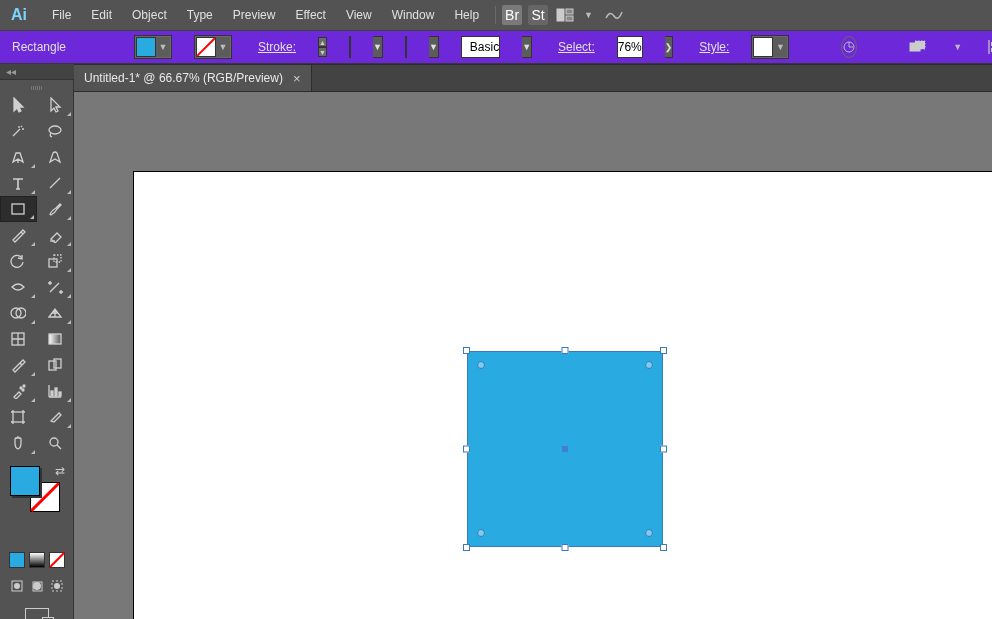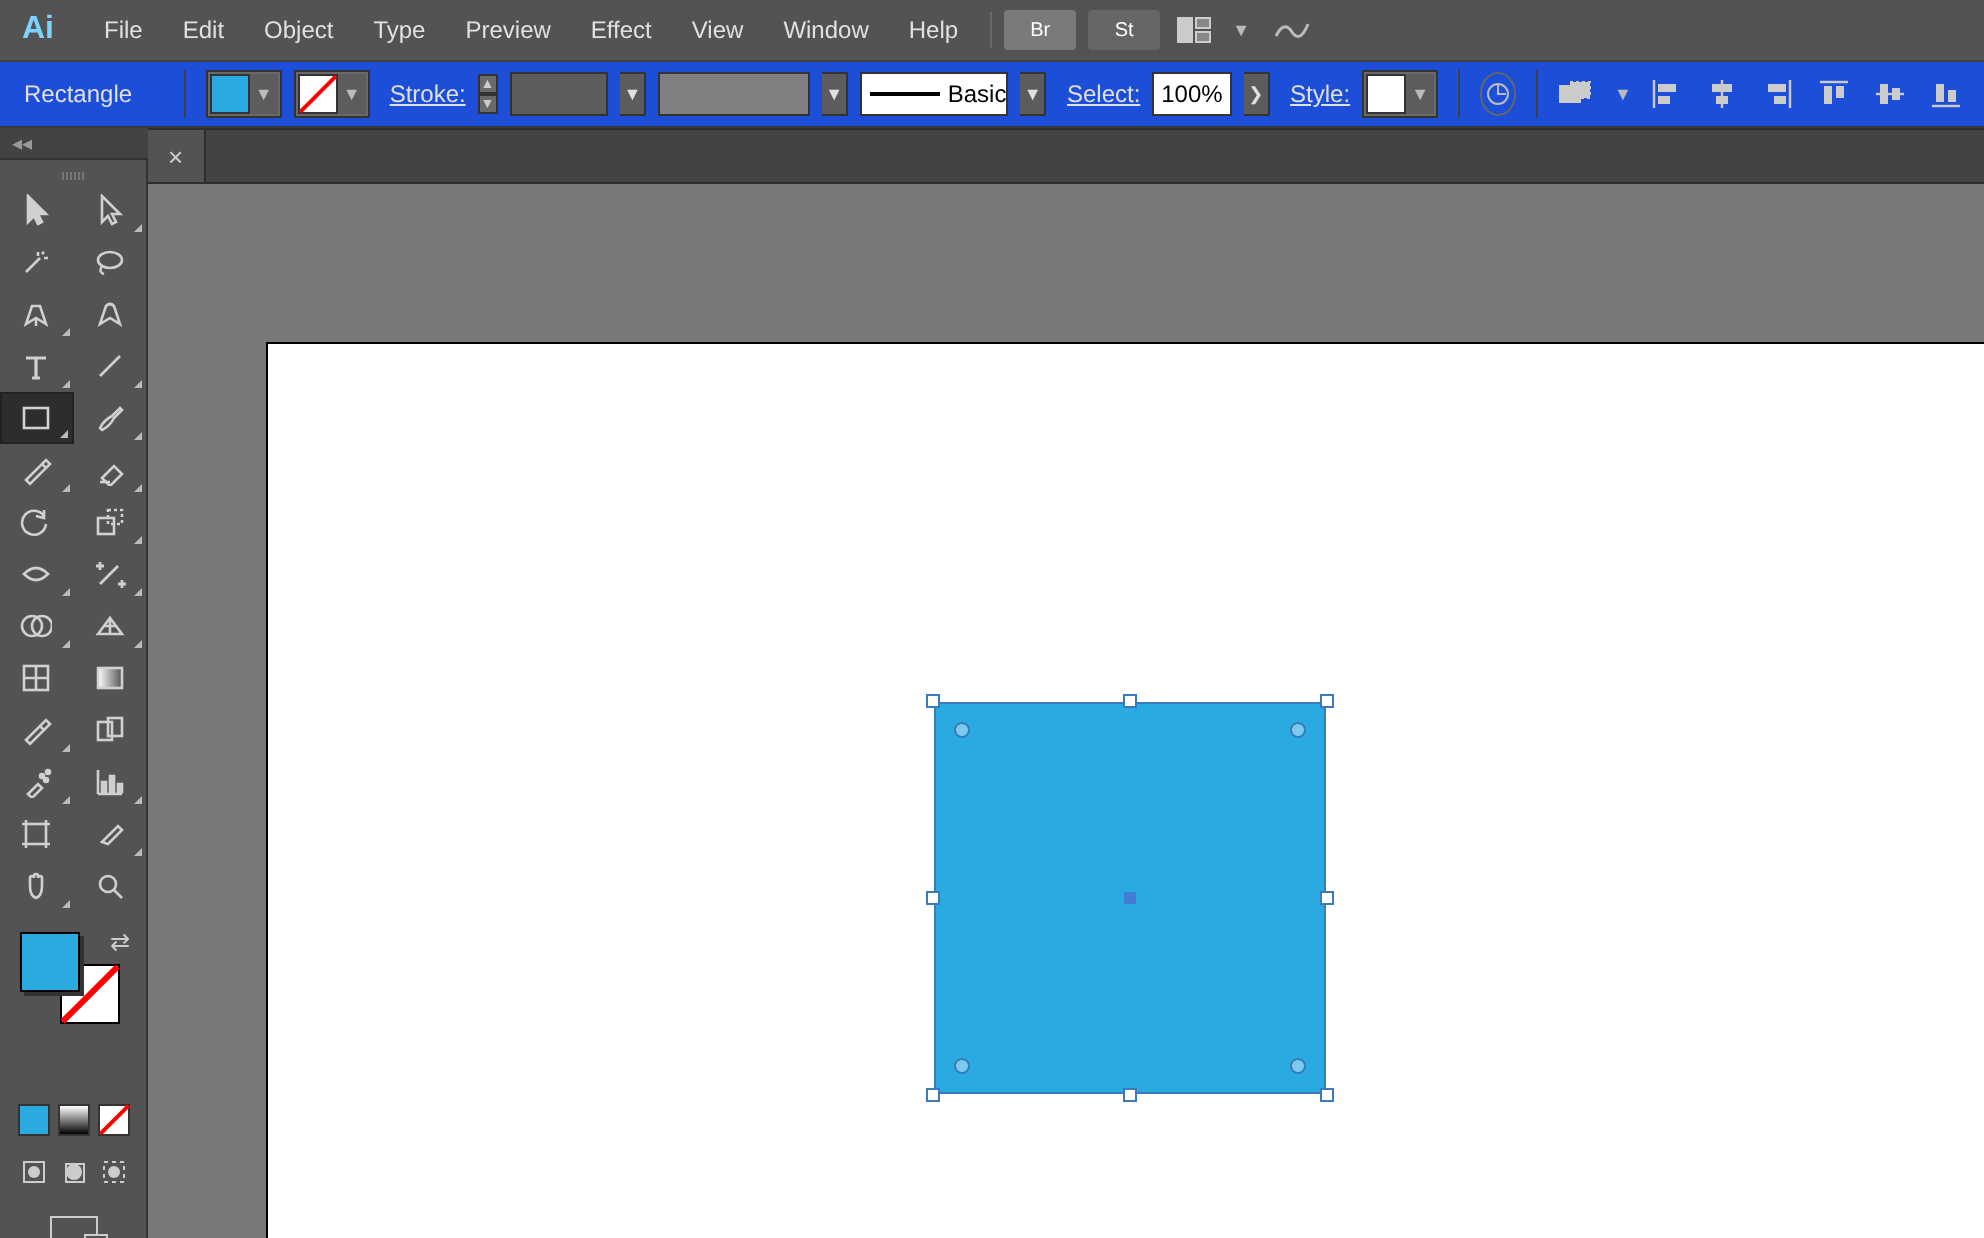--- a/index.html
+++ b/index.html
@@ -3,28 +3,28 @@
 <meta charset="utf-8">
 <style>
 * { margin: 0; padding: 0; box-sizing: border-box; user-select: none; }
 body { width: 992px; height: 619px; background: #535353; font-family: "Segoe UI", Arial, sans-serif; font-size: 12px; color: #e0e0e0; overflow: hidden; position: relative; }
 
 
 .menubar { height: 30px; background: #535353; display: flex; align-items: center; padding: 0 4px; gap: 0; }
 .app-logo { width: 30px; height: 30px; display: flex; align-items: center; justify-content: center; font-weight: bold; color: #7dd3fc; font-size: 16px; margin-right: 8px;}
 .menu-item { padding: 6px 10px; color: #e0e0e0; cursor: pointer; }
 .menu-sep { width: 1px; height: 18px; background: #6a6a6a; margin: 0 6px; }
-.menu-ico { width: 36px; height: 20px; background: #7a7a7a; display: inline-flex; align-items: center; justify-content: center; font-size: 10px; color:#fff; margin-right:6px; border-radius:2px;}
+.menu-ico { width: 20px; height: 20px; background: #7a7a7a; display: inline-flex; align-items: center; justify-content: center; font-size: 14px; color:#fff; margin-right:6px; border-radius:2px;}
 .menu-ico.dark { background: #666; text-align: center; }
 .arrange-ico { width:22px; height:16px; display:inline-flex; align-items:center; justify-content:center; margin-right:4px;}
 .arrange-ico svg { stroke:#ccc;}
 .dd-caret { font-size:9px; color:#bbb; margin-left:4px;}
 
 
-.optionsbar { height: 34px; background: #1d4ed8; border-top: 1px solid #404040; border-bottom: 1px solid #383838; display: flex; align-items: center; padding: 0 8px; gap: 6px; }
+.optionsbar { height: 34px; background: #6d28d9; border-top: 1px solid #404040; border-bottom: 1px solid #383838; display: flex; align-items: center; padding: 0 8px; gap: 22px; }
 .shape-name { color: #e0e0e0; padding: 0 8px 0 4px; min-width: 74px;}
 .swatch { width: 20px; height: 20px; border: 1px solid #333; display:inline-block; }
 .swatch.fill { background: #29abe2; }
 .swatch.none { background: #fff; position: relative; }
 .swatch.none::after { content:""; position:absolute; left:0; top:50%; width:140%; height:2px; background:#ff0000; transform: translate(-14%, -50%) rotate(-45deg); }
 .swatch-box { display:flex; align-items:center; background:#696969; border:1px solid #333; padding:1px;}
 .swatch-dd { width:14px; height:20px; display:flex; align-items:center; justify-content:center; color:#bbb; font-size:9px; background:#5c5c5c;}
 .opt-label { color:#e0e0e0; margin-left:4px;text-decoration:underline;}
 .opt-field { height: 22px; background:#5c5c5c; border:1px solid #333; display:flex; align-items:center;}
 .stroke-weight { width: 60px; }
@@ -144,21 +144,21 @@
   <div class="opt-field stroke-weight"></div>
   <span class="btn-dd">▼</span>
   <div class="opt-field var-width"></div>
   <span class="btn-dd">▼</span>
   <div class="opt-field brush-def">
       <span class="stroke-line"></span>
       <span>Basic</span>
     </div>
   <span class="btn-dd">▼</span>
   <span class="opt-label">Select:</span>
-  <div class="opt-field opacity-field">100%</div>
+  <div class="opt-field opacity-field">76%</div>
   <span class="btn-dd">❯</span>
   <span class="opt-label">Style:</span>
   <div class="swatch-box">
       <span class="style-swatch"></span>
       <span class="swatch-dd">▼</span>
     </div>
   <div class="sep-v"></div>
   <span class="circ-ico">
     <svg width="14" height="14">
         <circle cx="7" cy="7" r="5" stroke="#bbb" fill="none"></circle>
@@ -442,20 +442,21 @@
         </svg>
       </span>
   </div>
   <div class="screen-row">
     <span></span>
   </div>
 </div>
 
 <div class="tabrow">
   <div class="doctab">
+    <span>Untitled-1* @ 66.67% (RGB/Preview)</span>
     <span class="close">×</span>
   </div>
 </div>
 
 <div class="canvas-area">
   <div class="artboard"></div>
   <div class="shape-wrap">
     <div class="shape"></div>
     <div class="sel-box"></div>
     <div class="center-pt"></div>

